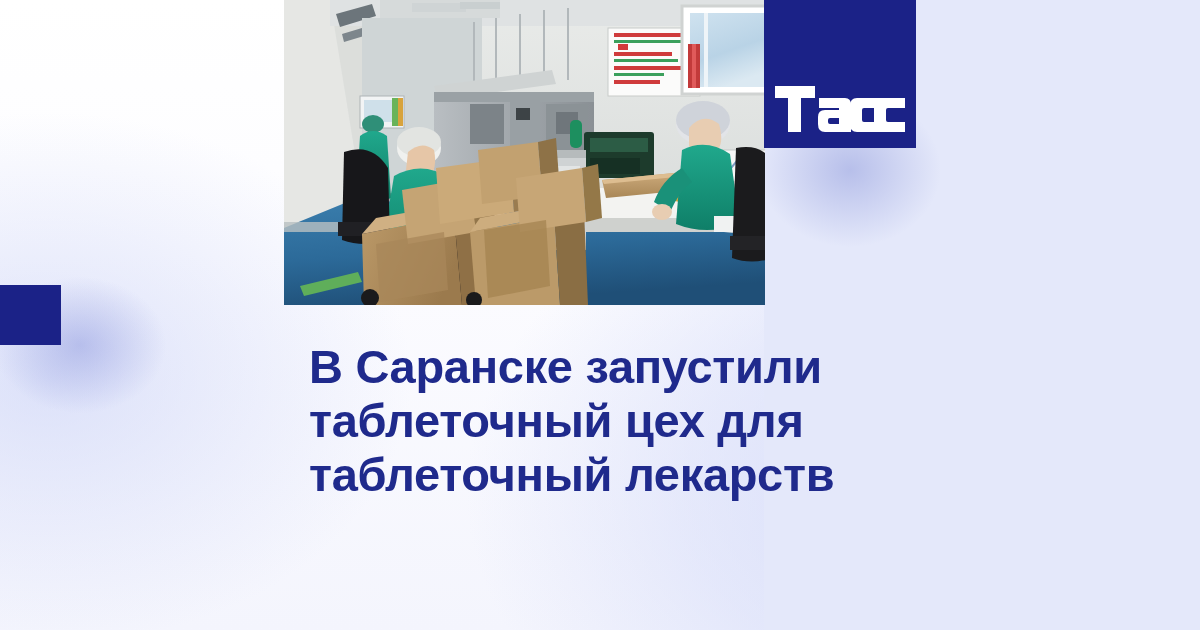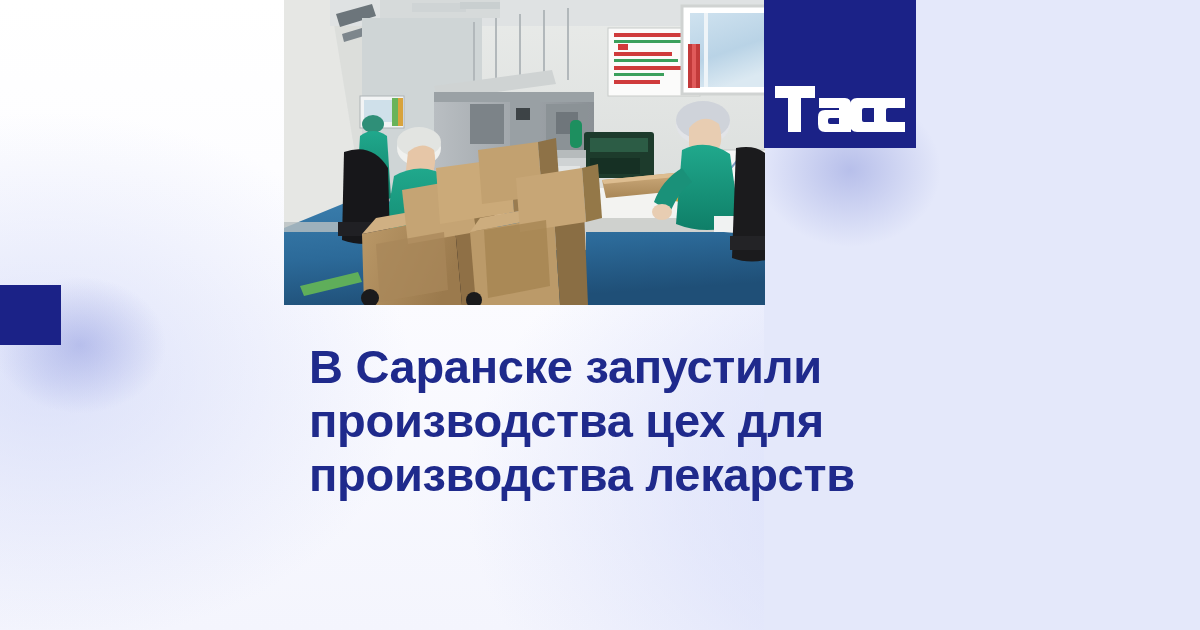--- a/index.html
+++ b/index.html
@@ -336,17 +336,17 @@
 
         <path d="M82 12 H106 V22 H89 q-2 0 -2 2 V34 q0 2 2 2 H106 V46 H82 q-7 0 -7 -8 V20 q0 -8 7 -8 Z" transform="translate(0,0)" fill="#ffffff"></path>
 
         <path d="M82 12 H106 V22 H89 q-2 0 -2 2 V34 q0 2 2 2 H106 V46 H82 q-7 0 -7 -8 V20 q0 -8 7 -8 Z" transform="translate(24,0)" fill="#ffffff"></path>
       </svg>
     </div>
   </div>
 
   <h1 class="headline">
     <span class="line">В Саранске запустили</span>
-    <span class="line">производства цех для</span>
-    <span class="line">производства лекарств</span>
+    <span class="line">таблеточный цех для</span>
+    <span class="line">таблеточный лекарств</span>
   </h1>
 
 </div>
 
 </body></html>

